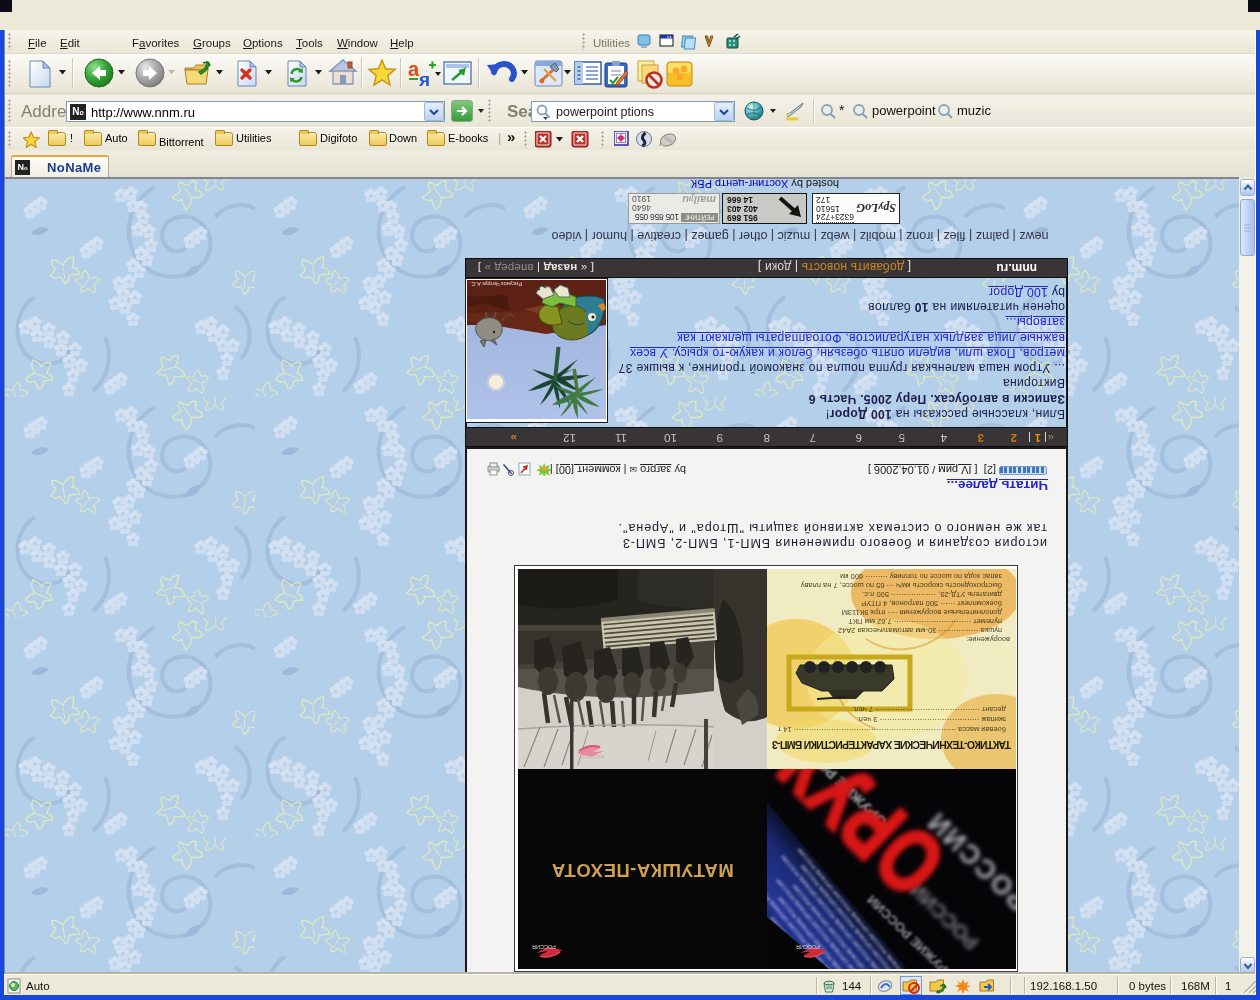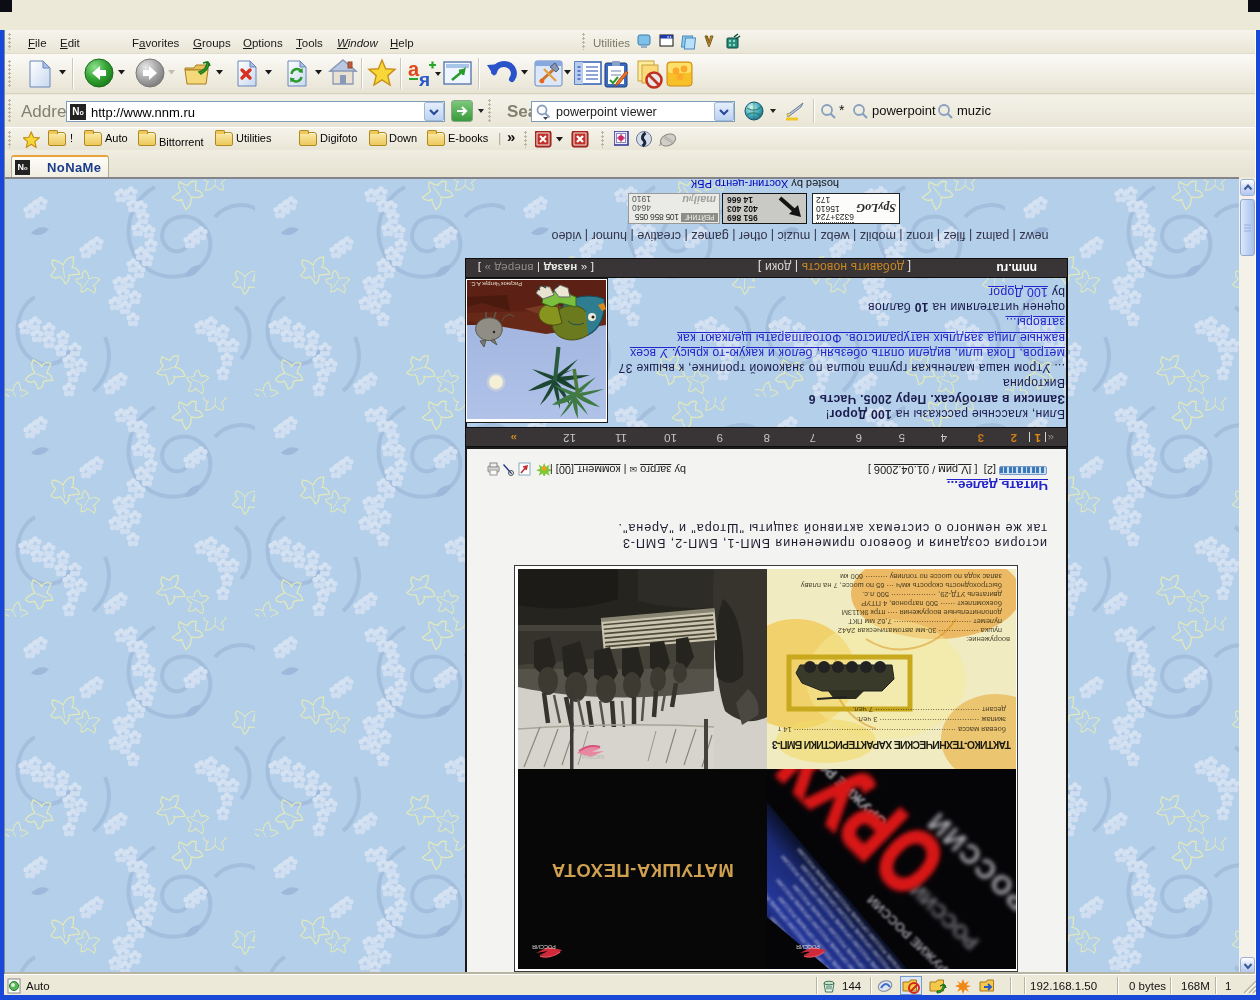--- a/index.html
+++ b/index.html
@@ -59,21 +59,21 @@
 
 <div id="menubar">
  <div class="grip" style="left:4px;top:3px;height:17px;"></div>
  <div class="menuitem" style="left:24px;"><u>F</u>ile</div>
  <div class="menuitem" style="left:56px;"><u>E</u>dit</div>
  <div class="menuitem" style="left:90px;margin-top:37px;"><u>V</u>iew</div>
  <div class="menuitem" style="left:128px;">F<u>a</u>vorites</div>
  <div class="menuitem" style="left:189px;"><u>G</u>roups</div>
  <div class="menuitem" style="left:239px;"><u>O</u>ptions</div>
  <div class="menuitem" style="left:292px;"><u>T</u>ools</div>
- <div class="menuitem" style="left:333px;font-style:italic;"><u>W</u>indow</div>
+ <div class="menuitem" style="left:333px;"><u>W</u>indow</div>
  <div class="menuitem" style="left:386px;"><u>H</u>elp</div>
  <div class="grip" style="left:578px;top:3px;height:17px;"></div>
  <div class="menuitem" style="left:589px;color:#7a7866;">Utilities</div>
  <svg class="abs" style="left:633px;top:3px;" width="110" height="18">
 
    <g>
           <rect x="1" y="2" width="12" height="10" rx="2" fill="#7ec0e8" stroke="#3a7ab0"></rect>
           <rect x="4" y="12" width="6" height="3" fill="#9ab0c8"></rect>
         </g>
    <g>
@@ -252,21 +252,21 @@
  </div>
  <div class="dd" style="left:474px;top:14px;"></div>
  <div class="grip" style="left:484px;top:4px;height:23px;"></div>
  <div class="graylab" style="left:503px;top:7px;font-weight:bold;">Search</div>
  <div class="field" style="left:527px;top:6px;width:204px;height:21px;">
    <svg class="abs" style="left:3px;top:2px;" width="18" height="16">
           <circle cx="7" cy="6" r="4.5" fill="none" stroke="#88a0c0" stroke-width="1.8"></circle>
           <path d="M10.5 9.5l4 4" stroke="#88a0c0" stroke-width="2"></path>
           <path d="M8 13l5 0l-2.5 3z" fill="#444"></path>
         </svg>
-   <div class="abs" style="left:24px;top:3px;font-size:12.5px;color:#222;">powerpoint viewer</div>
+   <div class="abs" style="left:24px;top:3px;font-size:12.5px;color:#222;">powerpoint ptions</div>
    <div class="combtn" style="left:182px;top:0px;height:19px;"><svg width="18" height="18">
             <path d="M5 7l4 4l4-4" fill="none" stroke="#2a4a9a" stroke-width="2.2"></path>
           </svg></div>
  </div>
  <svg class="abs" style="left:740px;top:6px;" width="22" height="21">
         <defs>
           <radialGradient id="glb" cx="35%" cy="30%" r="80%">
             <stop offset="0" stop-color="#d8f8f0"></stop>
             <stop offset=".5" stop-color="#4ab4c8"></stop>
             <stop offset="1" stop-color="#1a6a7a"></stop>

